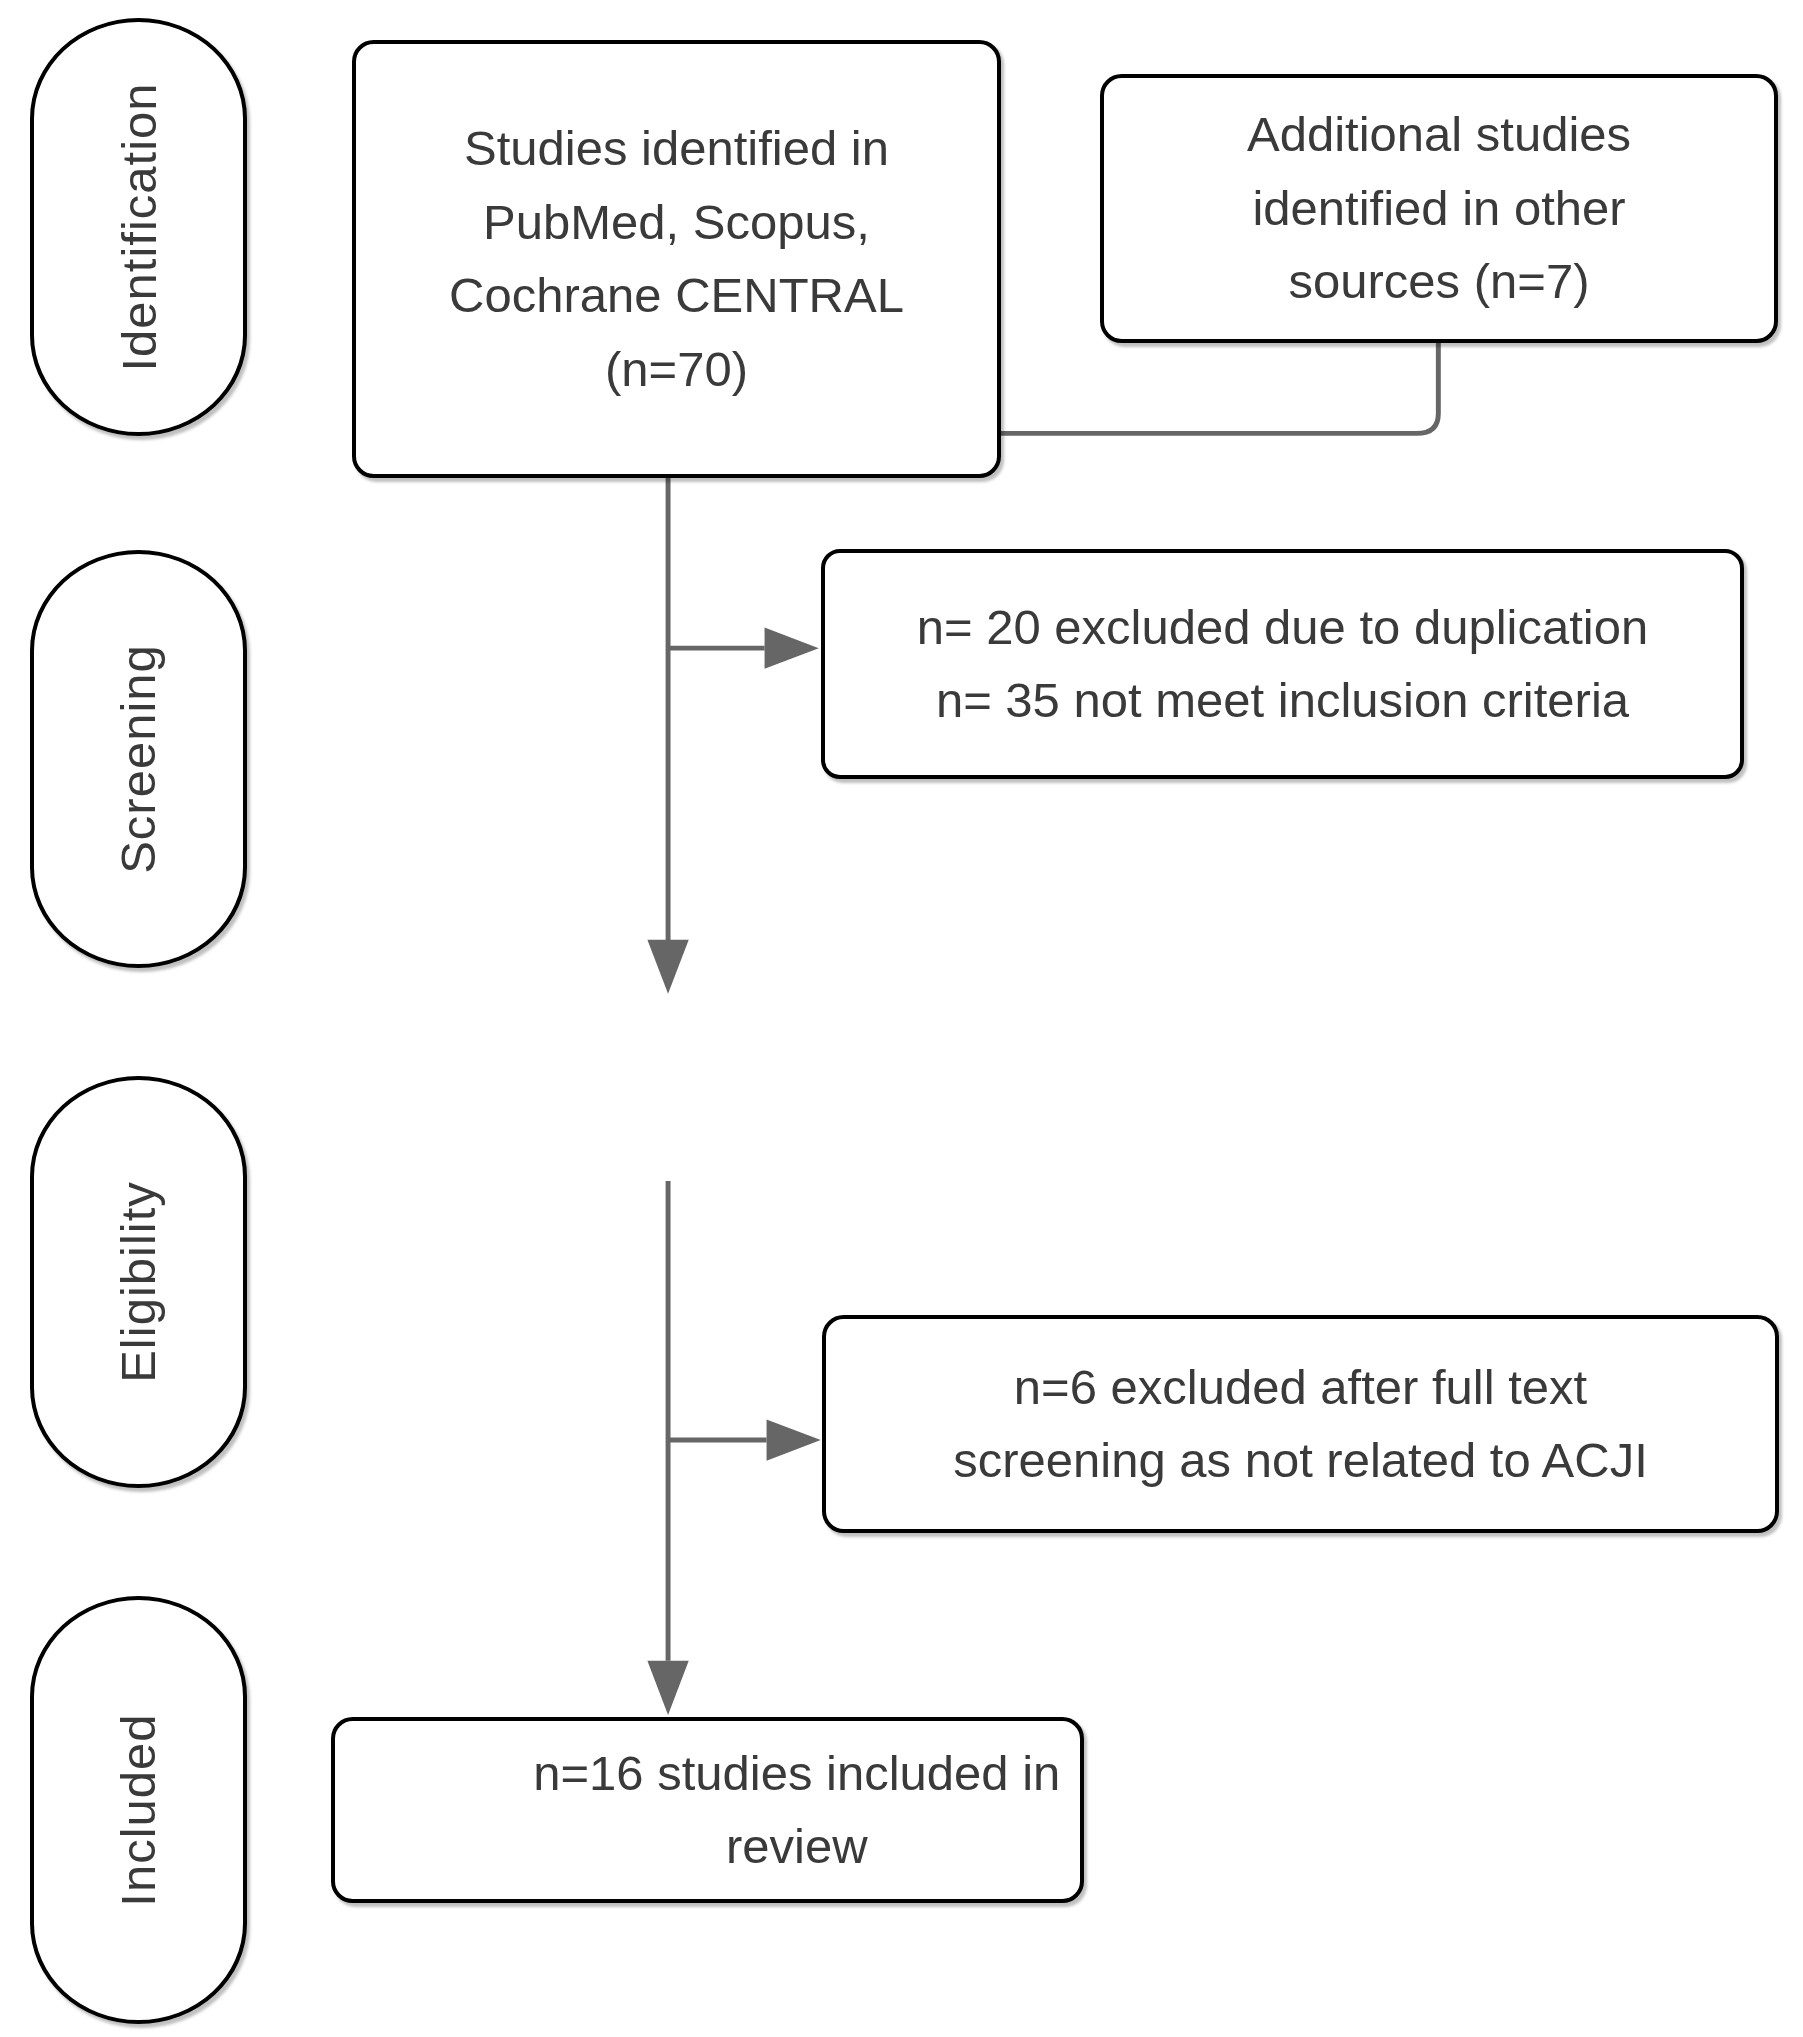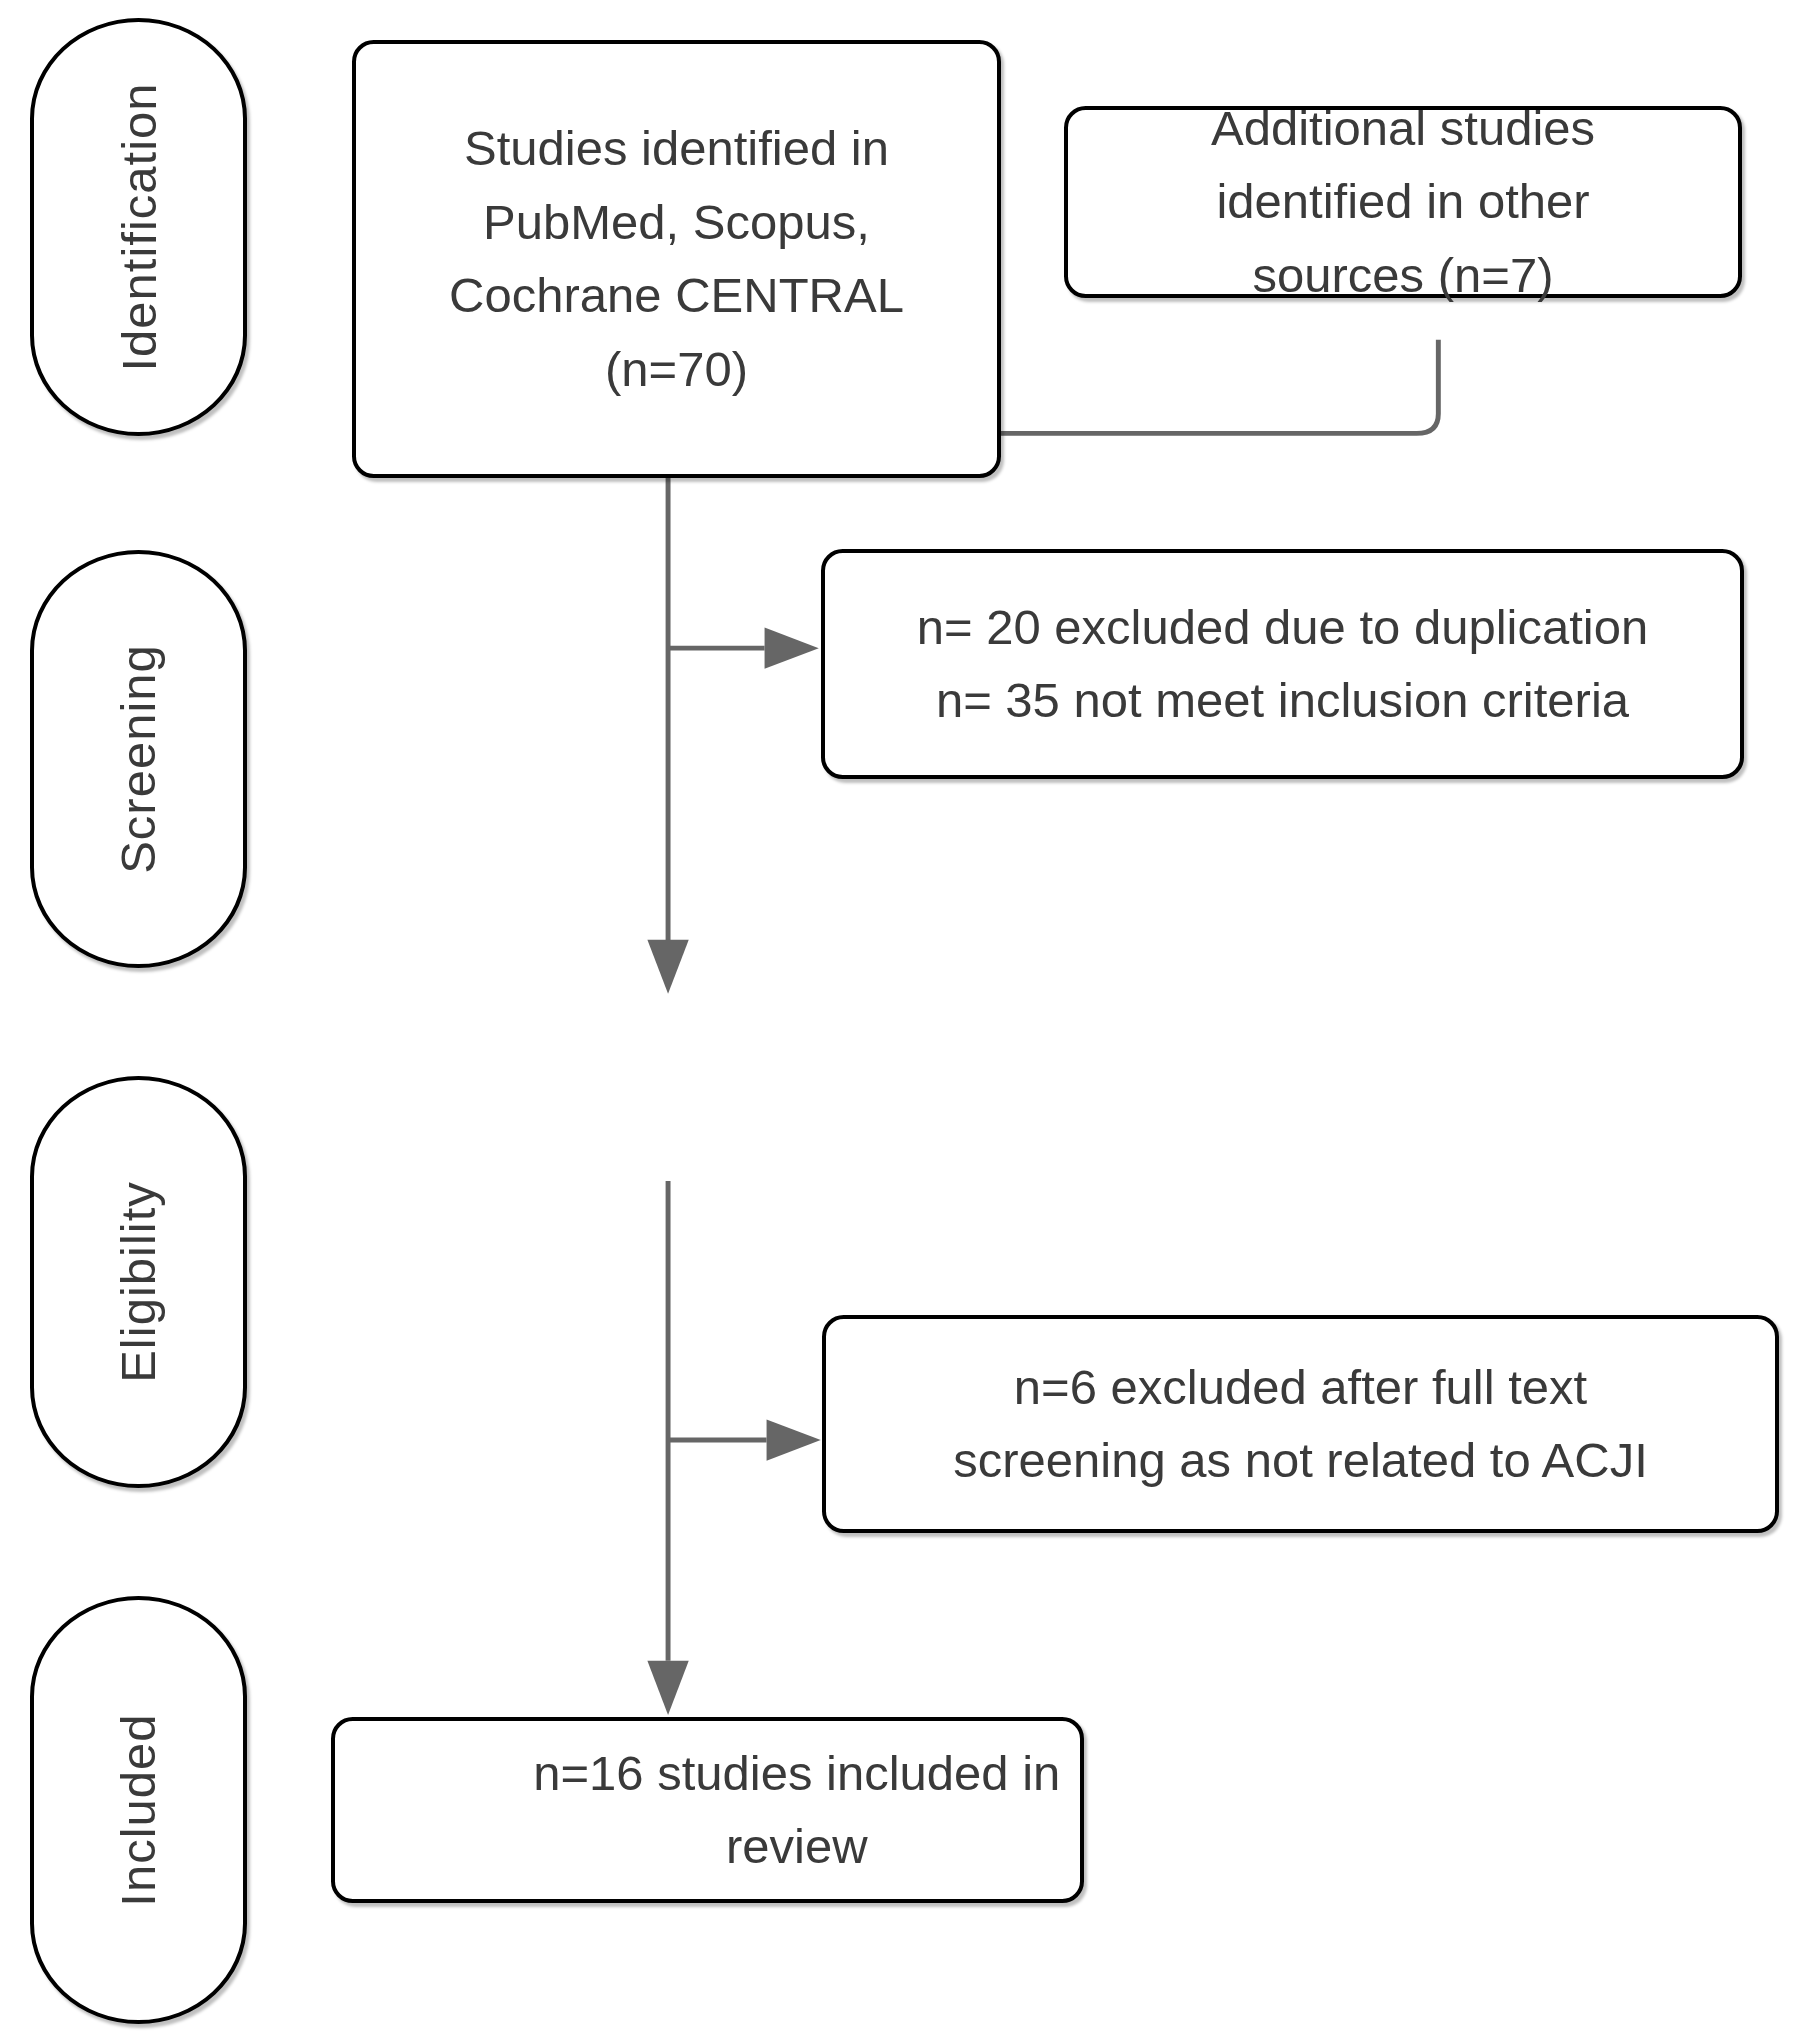--- a/index.html
+++ b/index.html
@@ -74,22 +74,22 @@
     white-space:pre-line;
     color:var(--text);
   }
   
   .pill-identification{top:17.7px;height:418px;}
   .pill-screening{top:550px;height:418px;}
   .pill-eligibility{top:1076px;height:412px;}
   .pill-included{top:1596px;height:428px;}
   
   .box-identified{left:352px;top:40px;width:649px;height:438px;}
-  .box-additional{left:1064px;top:74px;width:678px;height:192px;margin-top:32px;}
-  .box-screening-excluded{left:821px;top:549px;width:923px;height:230px;}
+  .box-additional{left:1100px;top:74px;width:678px;height:269px;}
+  .box-screening-excluded{left:821px;top:549px;width:923px;height:230px;border-radius:19px;}
   .box-fulltext{left:349px;top:995px;width:638px;height:186px;}
   .box-eligibility-excluded{left:822px;top:1315px;width:957px;height:218px;}
   .box-included{left:331px;top:1717px;width:753px;height:186px;justify-content:flex-end;}
 </style>
 </head>
 <body>
 
 <div class="canvas">
 
   <svg class="connector-layer" viewBox="0 0 1831 2068" xmlns="http://www.w3.org/2000/svg" aria-hidden="true">

